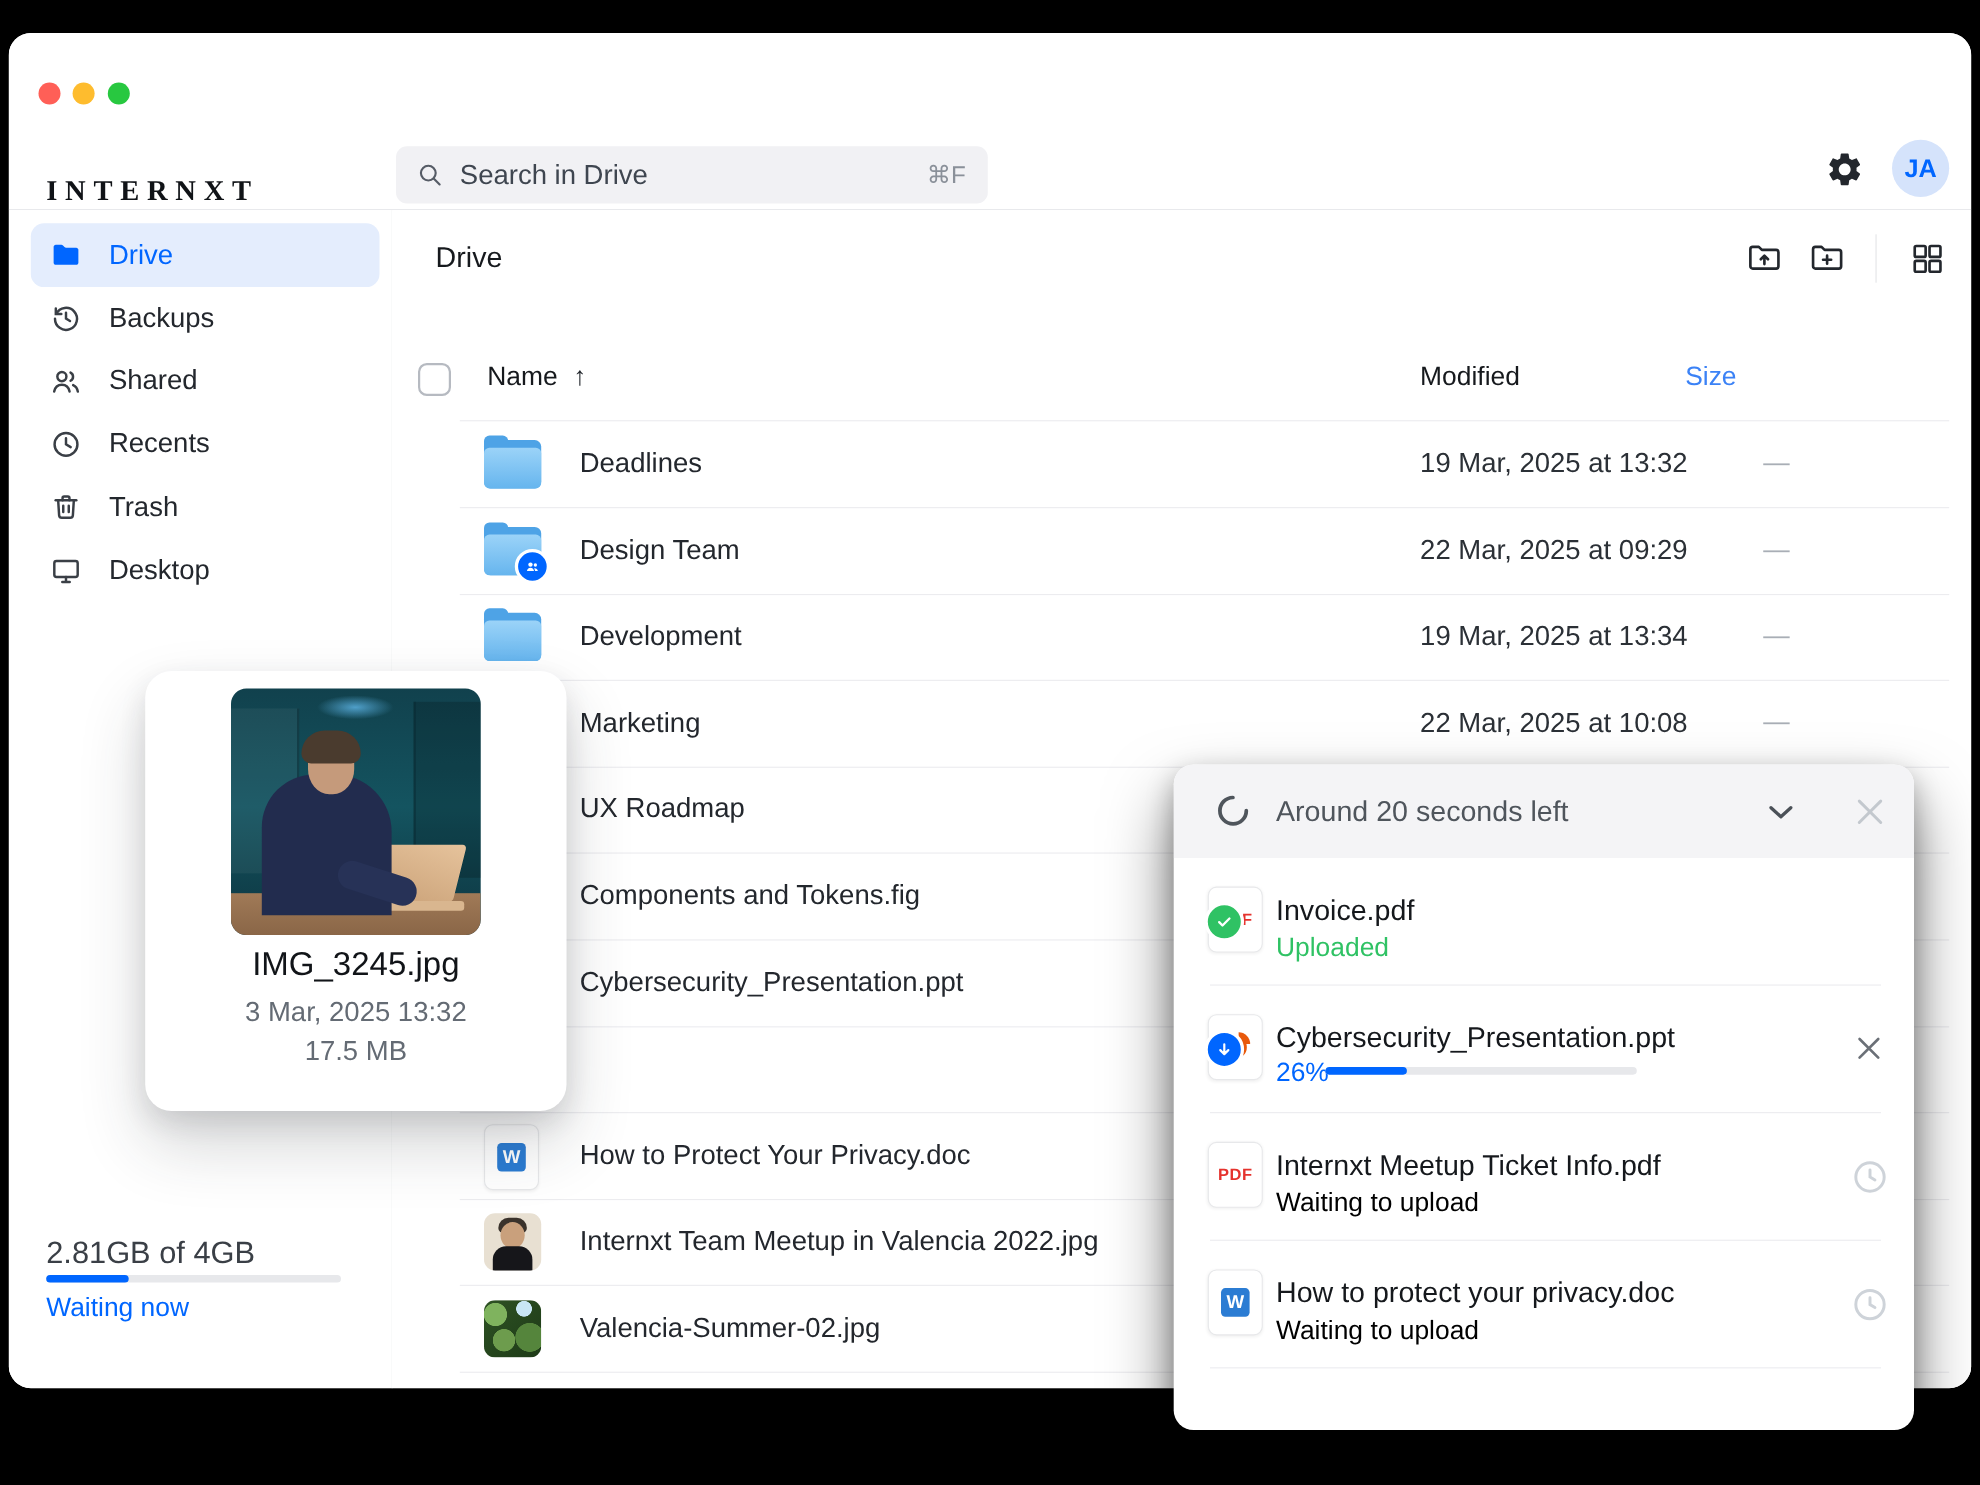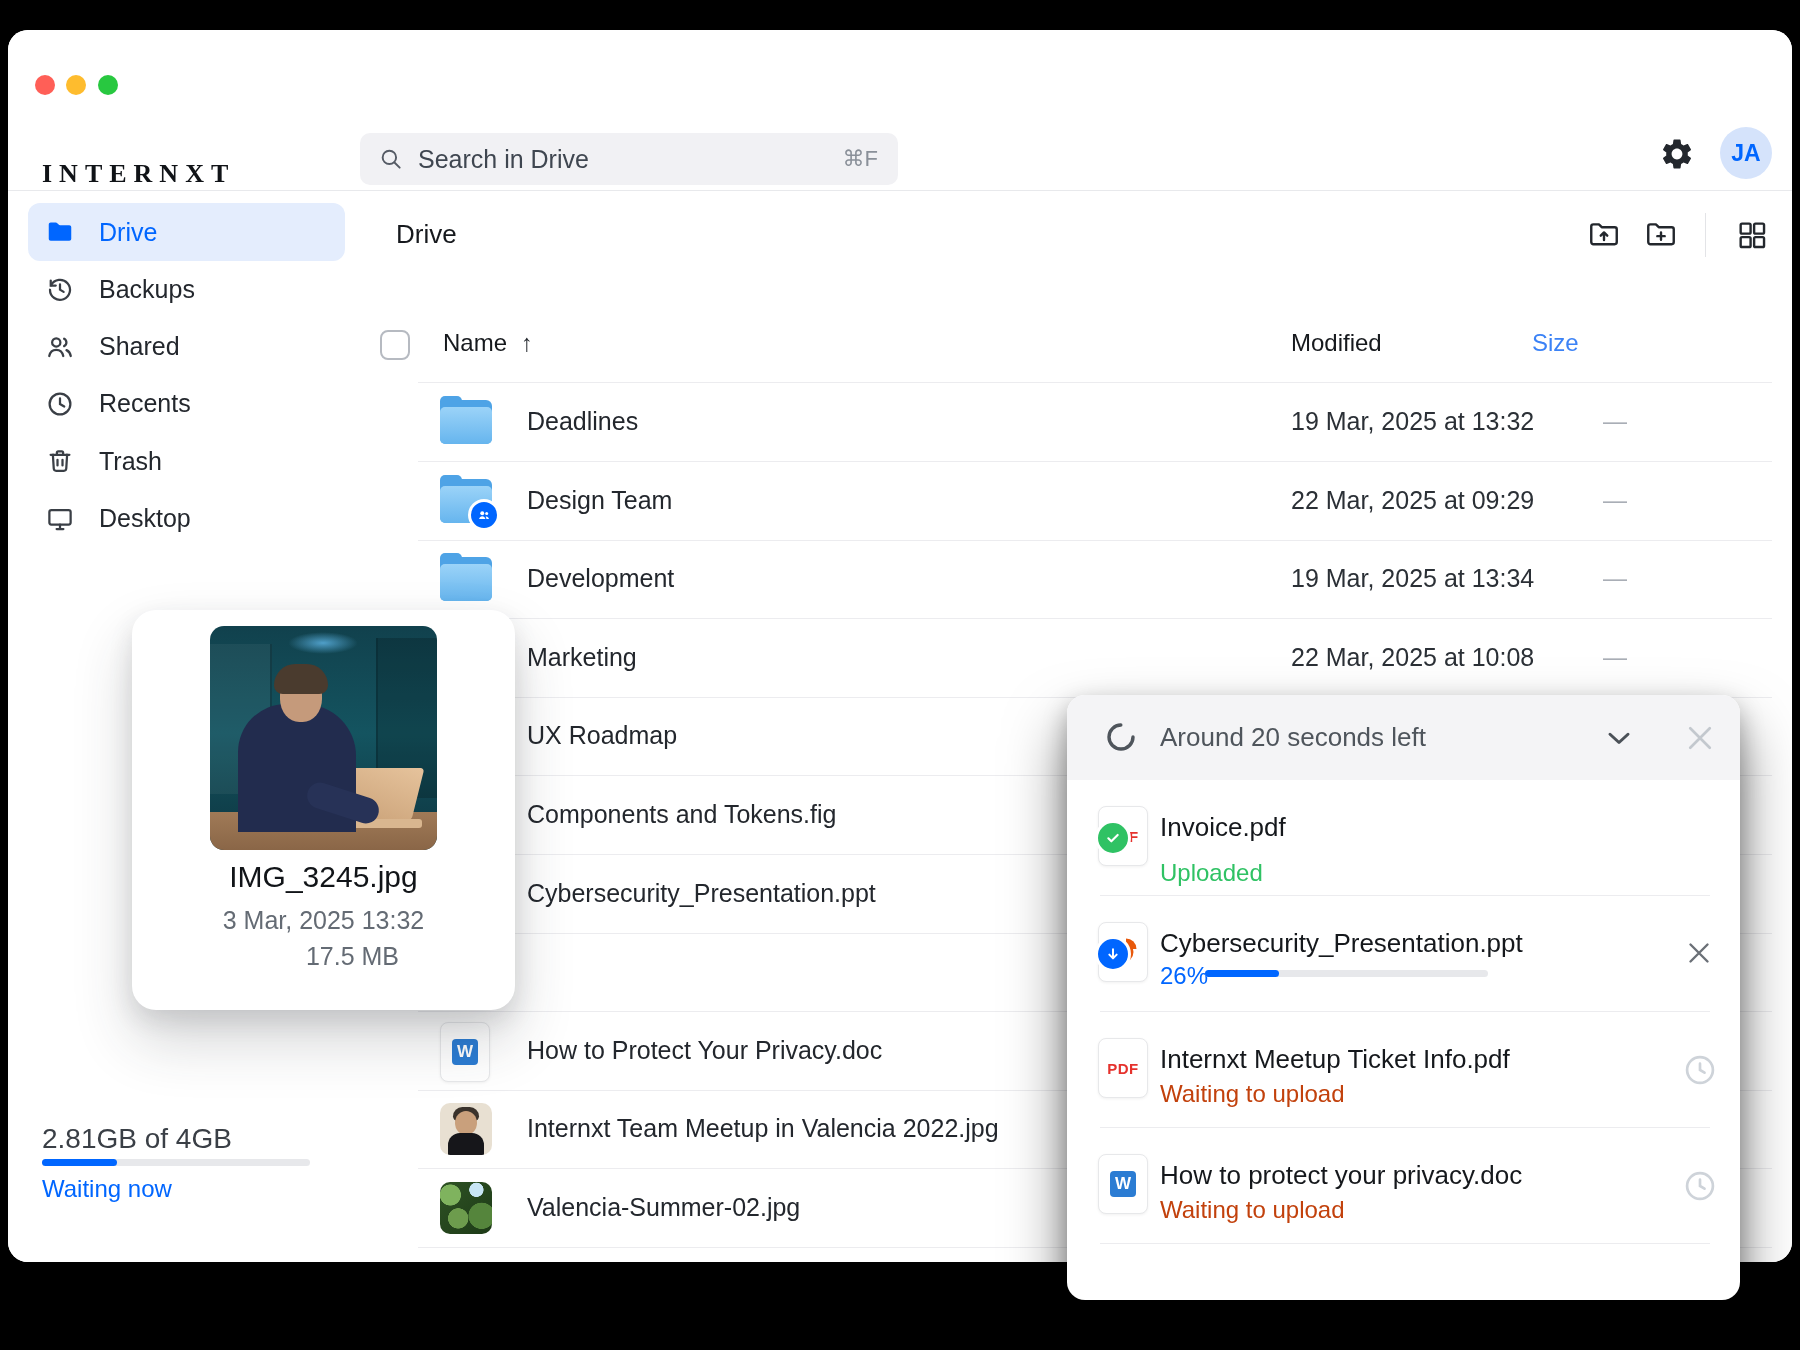--- a/index.html
+++ b/index.html
@@ -77,38 +77,38 @@
   #preview-photo .panel2{position:absolute;left:166px;top:12px;width:61px;height:160px;background:rgba(0,0,0,.18);border-left:2px solid rgba(8,40,48,.5);}
   #preview-photo .desk{position:absolute;left:0;bottom:0;width:100%;height:38px;background:linear-gradient(180deg,#a07a57,#8a6647);}
   #preview-photo .laptop{position:absolute;left:120px;bottom:30px;width:88px;height:52px;background:linear-gradient(200deg,#e6c39c,#c79e74);border-radius:4px;transform:skewX(-14deg);}
   #preview-photo .lapbase{position:absolute;left:108px;bottom:22px;width:104px;height:9px;background:#d9b68f;border-radius:3px;}
   #preview-photo .torso{position:absolute;left:28px;bottom:18px;width:118px;height:128px;border-radius:48px 52px 0 0;background:#222c4e;}
   #preview-photo .arm{position:absolute;left:96px;bottom:34px;width:74px;height:26px;border-radius:13px;background:#273257;transform:rotate(18deg);}
   #preview-photo .head{position:absolute;left:70px;bottom:128px;width:42px;height:50px;border-radius:46%;background:#c59a7b;}
   #preview-photo .hairp{position:absolute;left:64px;bottom:156px;width:54px;height:30px;border-radius:24px 24px 10px 10px;background:#4a3b2e;}
   #preview-name{position:absolute;left:0;top:250px;width:100%;text-align:center;font-size:30px;font-weight:500;color:#111418;}
   #preview-date{position:absolute;left:0;top:296px;width:100%;text-align:center;font-size:25px;color:#646b74;}
-  #preview-size{position:absolute;left:0;top:332px;width:100%;text-align:center;font-size:25px;color:#646b74;margin-left:29px;}
+  #preview-size{position:absolute;left:0;top:332px;width:100%;text-align:center;font-size:25px;color:#646b74;}
   
   #upload-panel{position:absolute;left:1067px;top:695px;width:673px;height:605px;background:#fff;border-radius:18px;box-shadow:0 34px 60px rgba(0,0,0,.5),0 10px 24px rgba(0,0,0,.28);z-index:70;overflow:hidden;}
   #panel-header{position:absolute;left:0;top:0;width:100%;height:85px;background:#f4f4f6;display:flex;align-items:center;}
   #spinner{position:absolute;left:38px;top:26px;width:32px;height:32px;animation:spin 1.2s linear infinite;}
   @keyframes spin{to{transform:rotate(360deg);}}
   #panel-status{position:absolute;left:93px;top:27px;font-size:26px;font-weight:500;color:#4f555c;}
   #panel-minimize{position:absolute;left:534px;top:25px;width:36px;height:36px;display:flex;cursor:pointer;}
   #panel-close{position:absolute;left:615px;top:25px;width:36px;height:36px;display:flex;cursor:pointer;}
   .uprow{position:absolute;left:0;width:100%;height:116px;}
   .uprow .updiv{position:absolute;left:33px;right:30px;bottom:0;height:1px;background:#ececef;}
   .uprow .upicon{position:absolute;left:31px;top:26px;}
   .uprow .badge{position:absolute;left:28px;top:40px;width:30px;height:30px;border-radius:50%;border:3px solid #fff;display:flex;align-items:center;justify-content:center;}
   .badge.done{background:#2fc264;}
   .badge.downloading{background:#0066ff;}
   .uprow .uptitle{position:absolute;left:93px;top:32px;font-size:26px;font-weight:500;color:#15181c;white-space:nowrap;}
-  .uprow .upsub{position:absolute;left:93px;top:68px;font-size:24px;color:#c2410c;}
-  .uprow .upsub.done{color:#2fc264;margin-top:11px;}
+  .uprow .upsub{position:absolute;left:93px;top:68px;font-size:24px;color:#000000;}
+  .uprow .upsub.done{color:#2fc264;}
   .uprow .pct{position:absolute;left:93px;top:66px;font-size:24px;font-weight:500;color:#0066ff;}
   .uprow .ptrack{position:absolute;left:138px;top:74px;width:283px;height:7px;border-radius:4px;background:#e7e8eb;}
   .uprow .pfill{height:7px;border-radius:4px;background:#0066ff;}
   .uprow .rowaction{position:absolute;left:615px;top:40px;width:36px;height:36px;display:flex;cursor:pointer;}
 </style>
 </head>
 <body>
 
 <div id="window">
 

